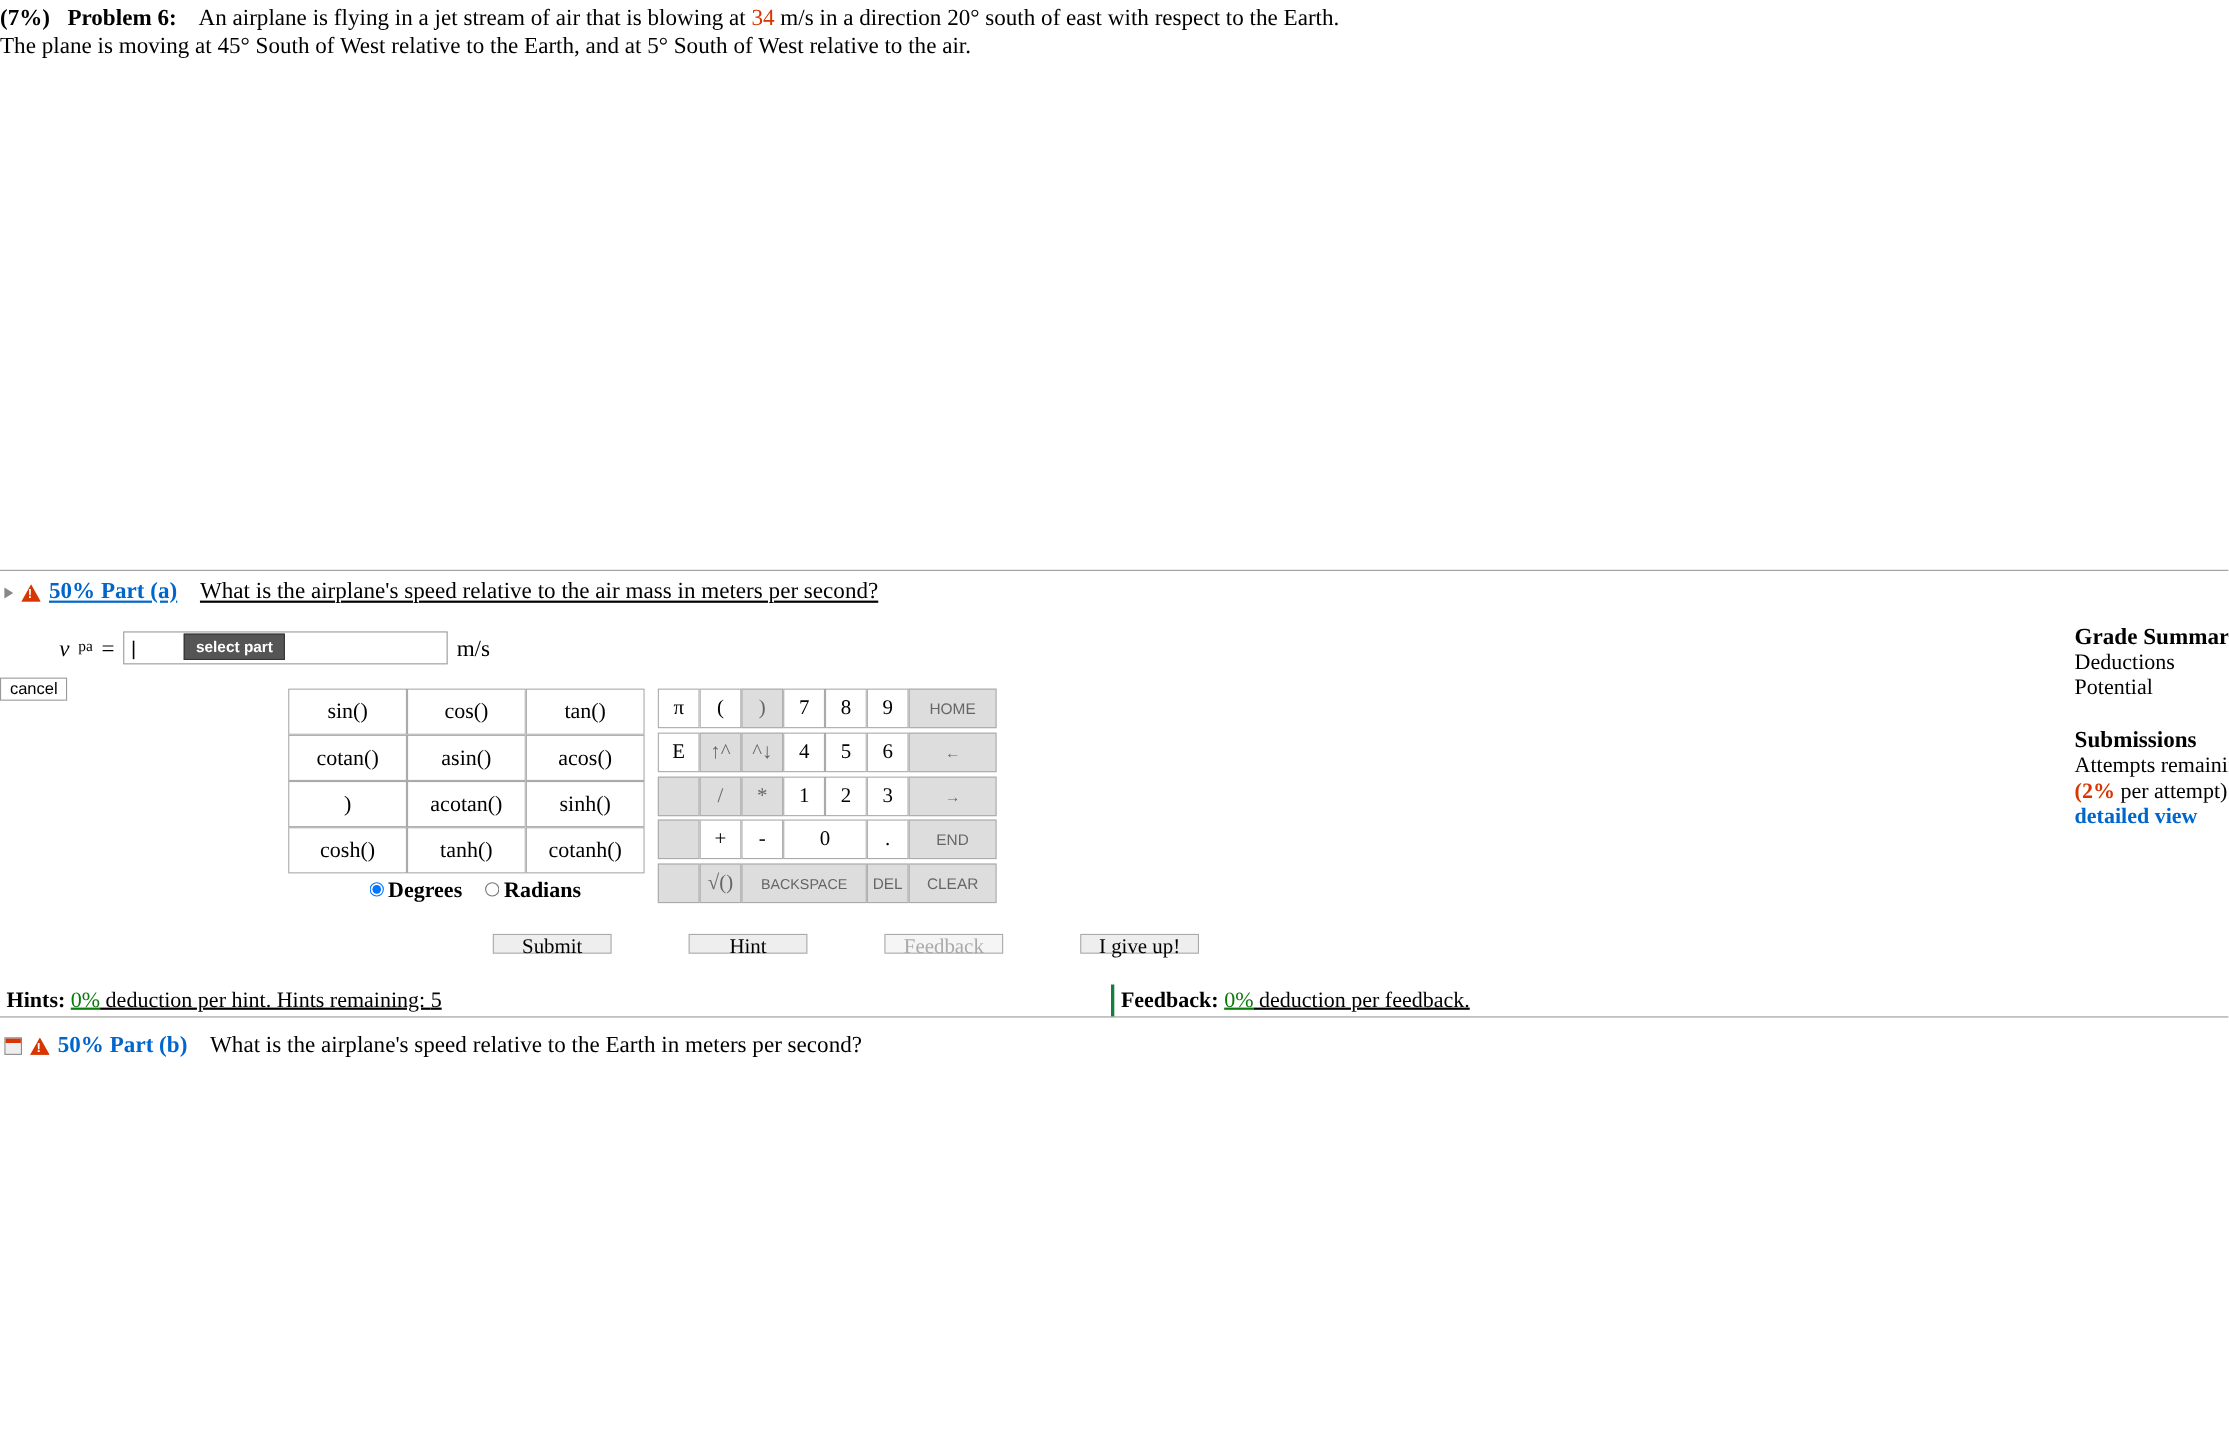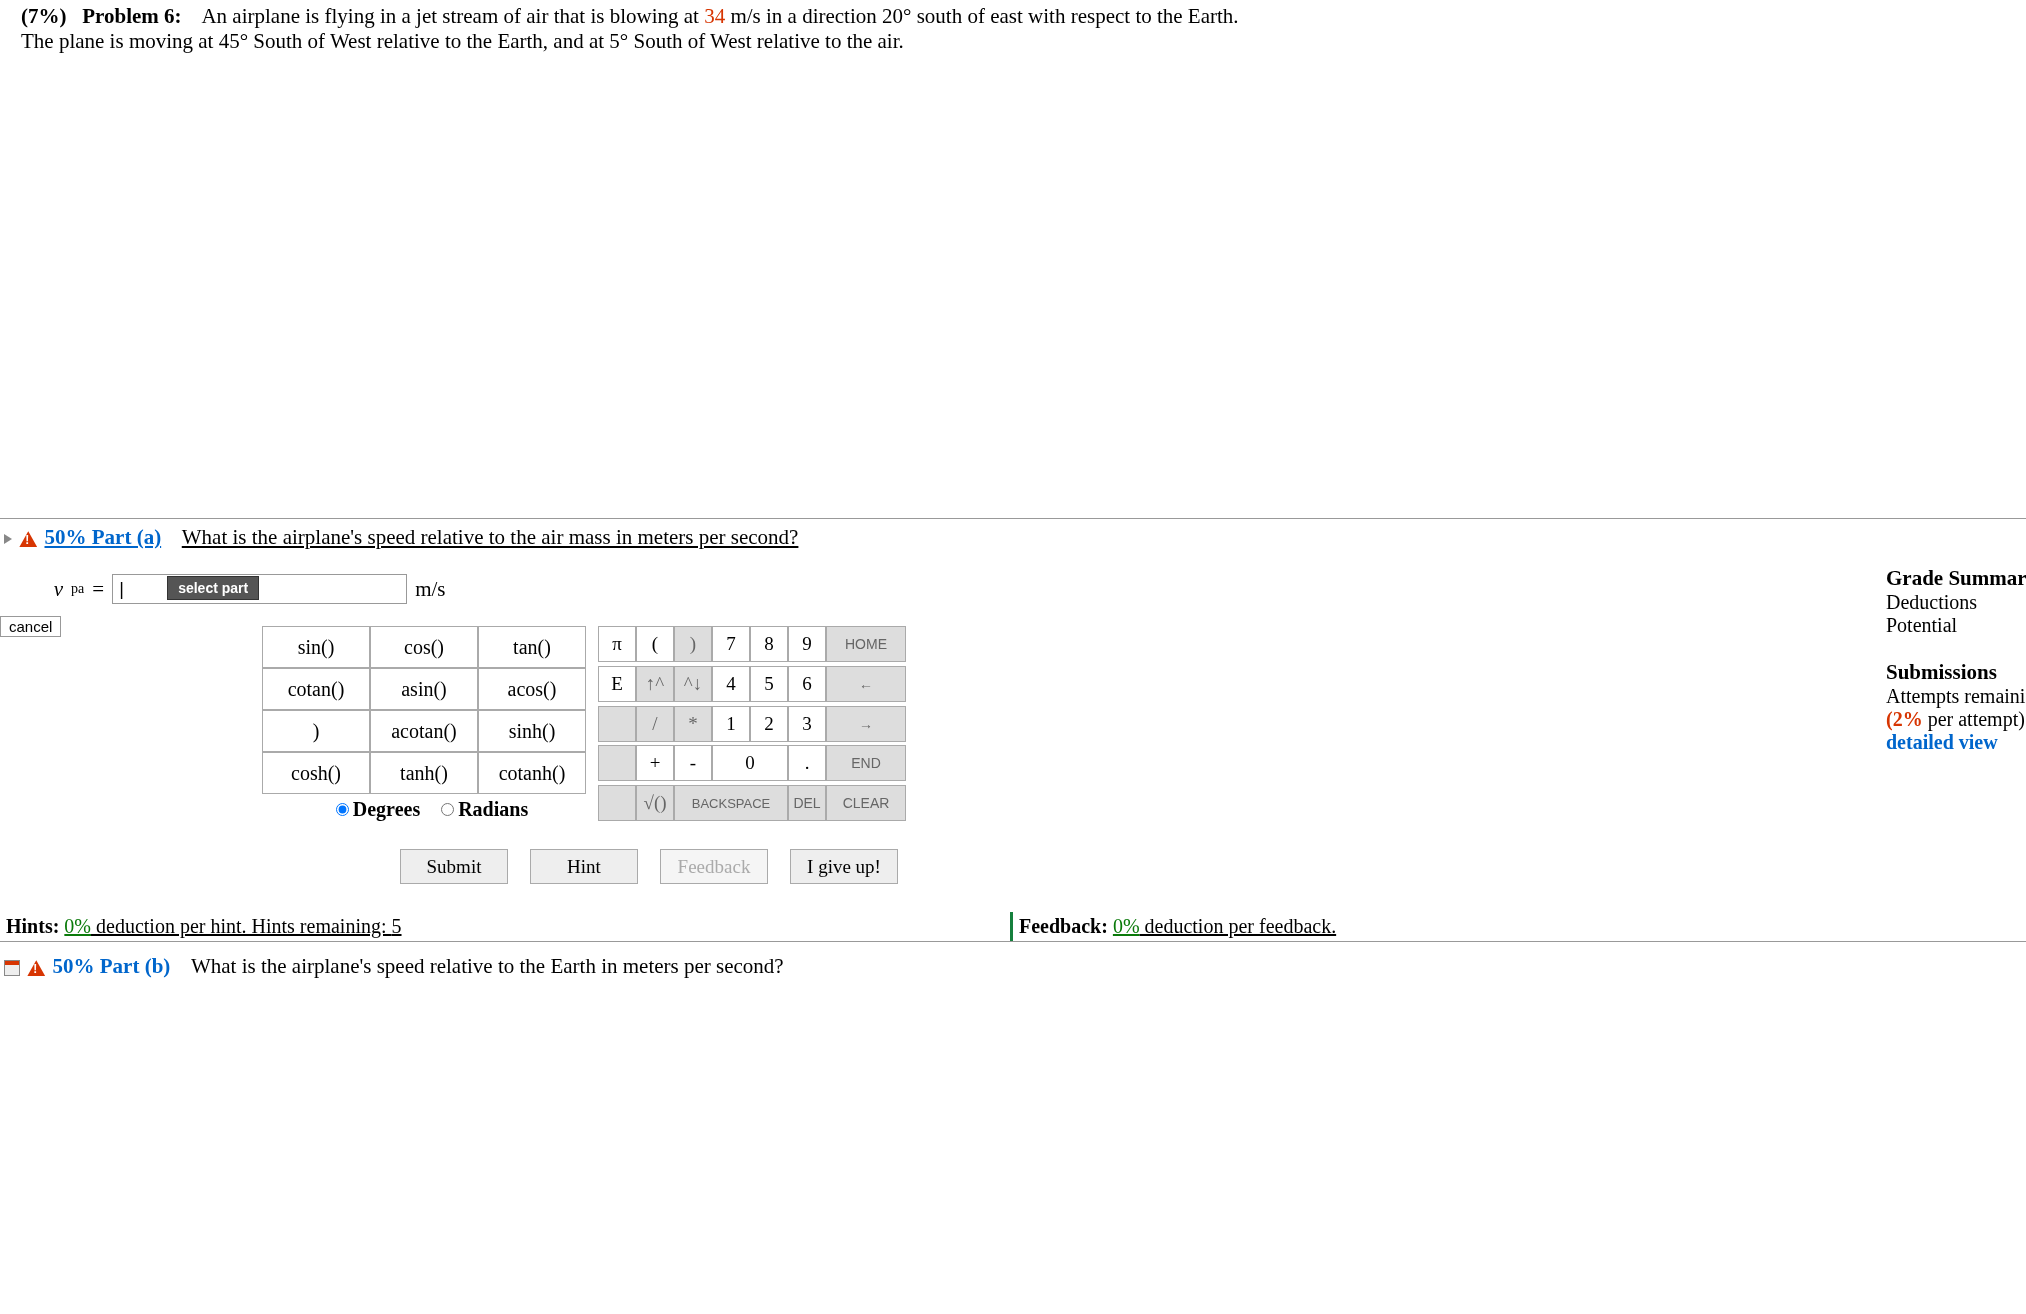--- a/index.html
+++ b/index.html
@@ -1,18 +1,18 @@
 <!DOCTYPE html>
 <html><head>
   <meta charset="utf-8">
   <style>
     * { margin: 0; padding: 0; box-sizing: border-box; }
     body { font-family: Georgia, 'Times New Roman', serif; font-size: 20px; color: #000; background: #fff; }
     
-    .problem-header { padding: 4px 0; font-size: 21px; margin-left: 21px; }
+    .problem-header { padding: 4px 0; font-size: 21px; }
     .problem-header .percent { font-weight: bold; }
     .problem-header .label { font-weight: bold; }
     .red-num { color: #d73502; }
     
     .part-divider { border-top: 1px solid #999; margin-top: 460px; }
     
     .part-header { padding: 6px 4px; font-size: 21px; }
     .part-link { color: #0066cc; text-decoration: underline; font-weight: bold; }
     .part-q { text-decoration: underline; }
     .tri-icon { display: inline-block; width: 0; height: 0; border-left: 8px solid #888; border-top: 5px solid transparent; border-bottom: 5px solid transparent; margin-right: 2px; vertical-align: middle; }
@@ -38,21 +38,21 @@
     .num-col { display: grid; grid-template-columns: 38px 38px 38px 38px 38px 38px 80px; gap: 0; margin-left: 10px; }
     .num-col button { height: 36px; border: 1px solid #aaa; background: #fff; font-family: Georgia, serif; font-size: 19px; cursor: pointer; }
     .num-col button.gray { background: #ddd; color: #666; font-size: 14px; font-family: Arial; }
     .num-col button.lgray { background: #ddd; color: #666; }
     
     .angle-row { text-align: center; padding: 4px 0; font-family: Georgia; font-size: 20px; font-weight: bold; }
     .angle-row input { margin: 0 4px 0 16px; }
     .tooltip-cancel { position: absolute; border: 1px solid #999; background: #fff; padding: 1px 8px; font-size: 15px; font-family: Arial; margin-left: -80px; margin-top: -10px; }
     
     .action-row { display: flex; gap: 22px; padding: 24px 0 14px 320px; }
-    .action-row button { width: 108px; height: 35px; border: 1px solid #aaa; background: #eee; font-family: Georgia, serif; font-size: 19px; cursor: pointer; }
+    .action-row button { width: 108px; height: 18px; border: 1px solid #aaa; background: #eee; font-family: Georgia, serif; font-size: 19px; cursor: pointer; margin-left: 48px; }
     .action-row button.disabled { color: #aaa; background: #f5f5f5; text-align: center; }
     
     .hints-row { display: flex; border-bottom: 1px solid #999; font-size: 20px; }
     .hints-row > div { padding: 3px 6px; }
     .hints-left { flex: 0 0 50%; border-right: 3px solid #15803d; }
     .hints-row .ul { text-decoration: underline; }
     .green { color: #0a7a0a; }
     
     .part-b { padding: 12px 4px; font-size: 21px; }
     .clip { overflow: hidden; white-space: nowrap; }

